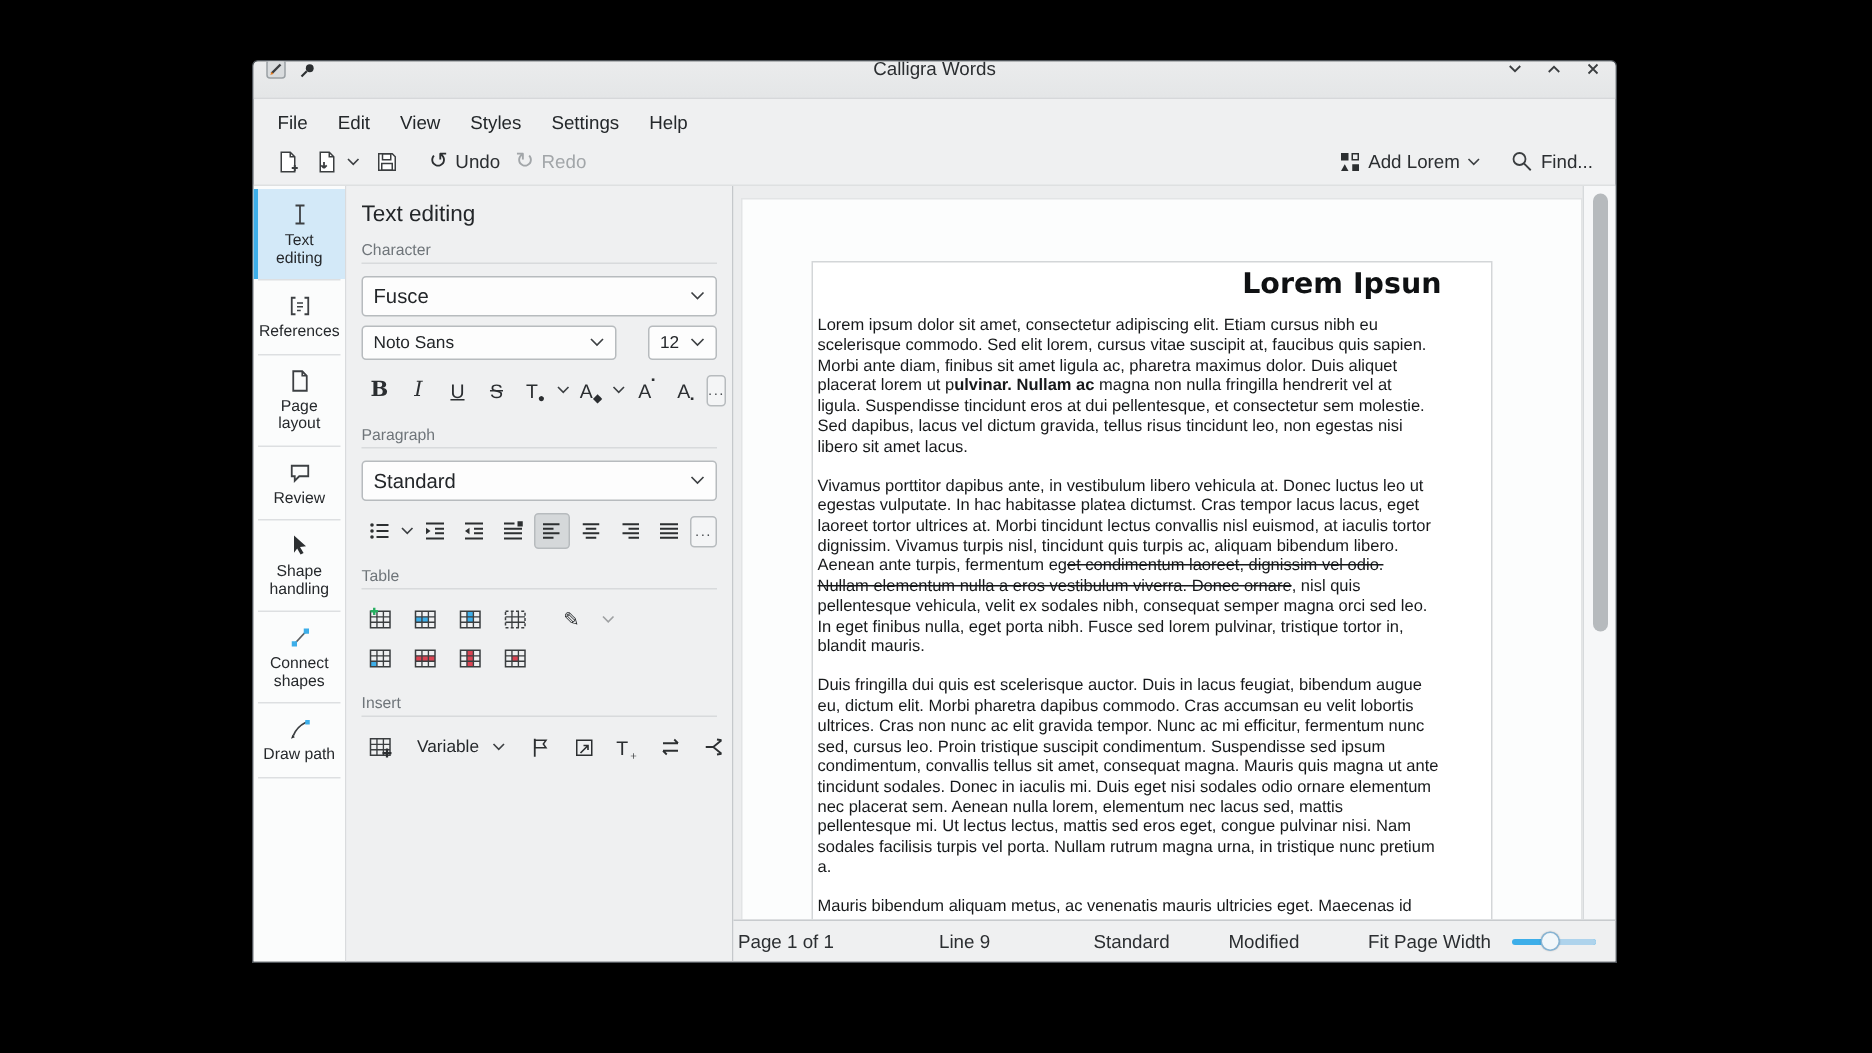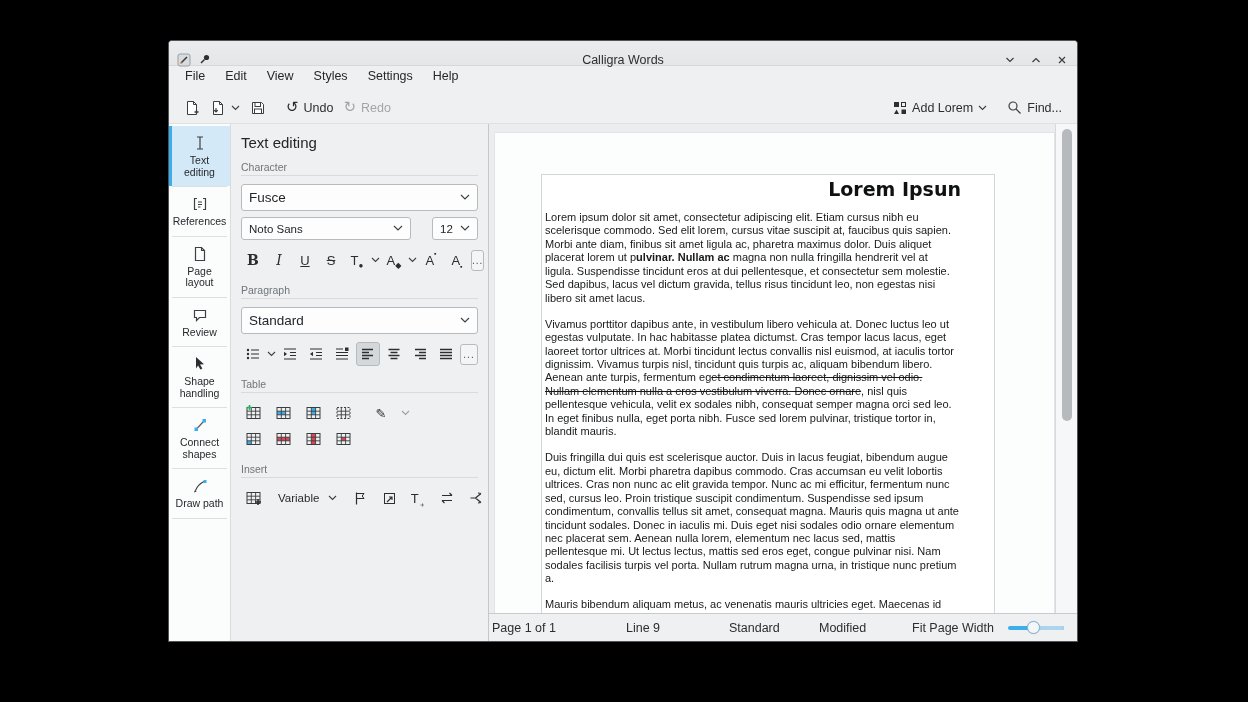--- a/index.html
+++ b/index.html
@@ -3,27 +3,27 @@
 <meta charset="utf-8">
 <style>
   *{box-sizing:border-box;margin:0;padding:0}
   html,body{width:1248px;height:702px;overflow:hidden}
   body{background:#000;font-family:"Liberation Sans",sans-serif;position:relative}
   .window{position:absolute;left:168px;top:40px;width:910px;height:602px;background:#eff0f1;
           border-radius:4px 4px 0 0;overflow:hidden;display:flex;flex-direction:column;
           border:1px solid #50555a}
   
   .titlebar{height:22px;background:linear-gradient(#ebeced,#e4e6e7);border-bottom:1px solid #d6d8da;
-            display:flex;align-items:flex-start;padding:12px 8px;position:relative;flex:none}
+            display:flex;align-items:flex-end;padding:12px 8px;position:relative;flex:none}
   .title{position:absolute;left:0;right:0;text-align:center;font-size:12.5px;color:#2b2e31}
   .appicon,.pinicon{display:flex;align-items:center;margin-right:8px;z-index:2}
   .winctl{margin-left:auto;display:flex;gap:12px;z-index:2}
   .wbtn{display:flex;align-items:center;justify-content:center;width:14px;height:14px}
   
-  .menubar{height:26px;display:flex;align-items:flex-start;padding-left:6px;font-size:12.5px;color:#24282b;flex:none}
+  .menubar{height:26px;display:flex;align-items:flex-end;padding-left:6px;font-size:12.5px;color:#24282b;flex:none}
   .menu-item{padding:3px 10px;border-radius:3px}
   
   .toolbar{height:32px;display:flex;align-items:center;padding:0 10px;border-bottom:1px solid #dee0e1;
            font-size:12.5px;color:#2b2e31;flex:none}
   .tbtn{display:flex;align-items:center;gap:5px;padding:4px 5px;border-radius:3px}
   .tbtn.disabled{color:#a2a6a9}
   .glyph{font-family:"DejaVu Sans",sans-serif;font-size:15px;line-height:1}
   .sep{width:10px}
   .spacer{flex:1}
   

